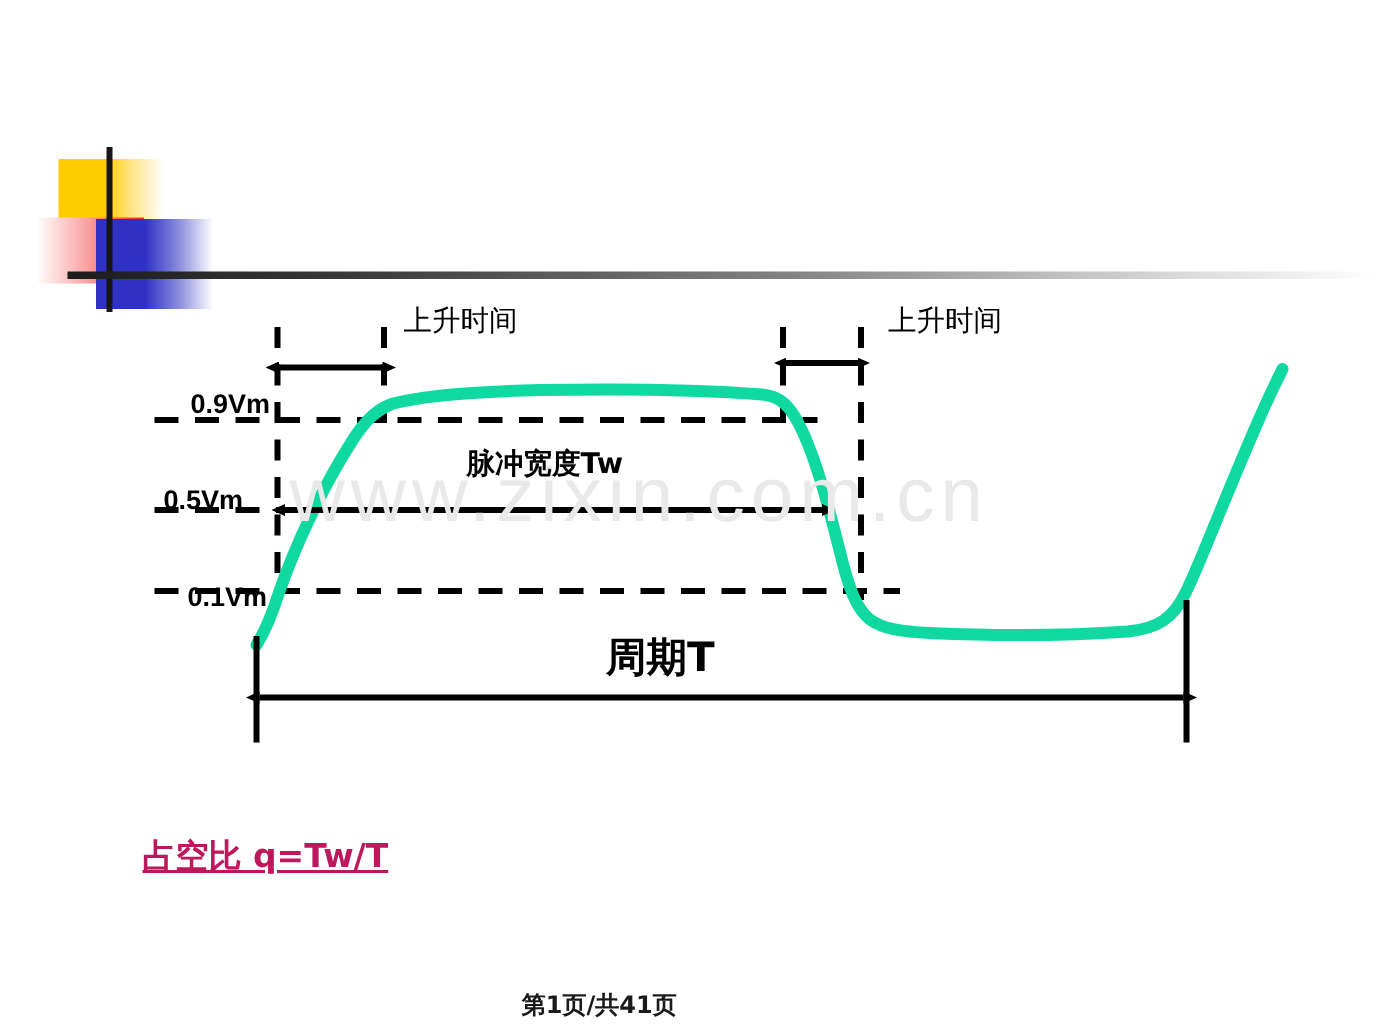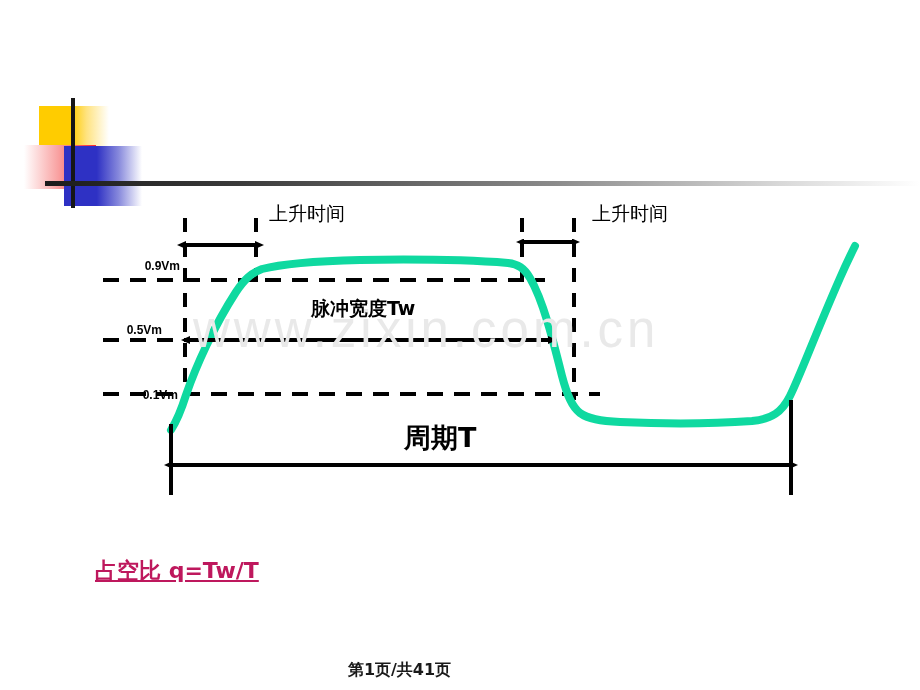--- a/index.html
+++ b/index.html
@@ -87,21 +87,21 @@
 
   
   .lbl {
     position: absolute;
     white-space: nowrap;
     color: #000000;
     text-align: center;
   }
   .lbl-v {           
     font-family: "Liberation Sans", sans-serif;
-    font-size: 12px;
+    font-size: 18px;
     font-weight: bold;
     text-align: right;
   }
   .lbl-cn {          
     font-family: "DejaVu Sans", "Liberation Sans", sans-serif;
     font-size: 19px;
   }
   .lbl-tw {          
     font-family: "DejaVu Sans", "Liberation Sans", sans-serif;
     font-size: 19px;

